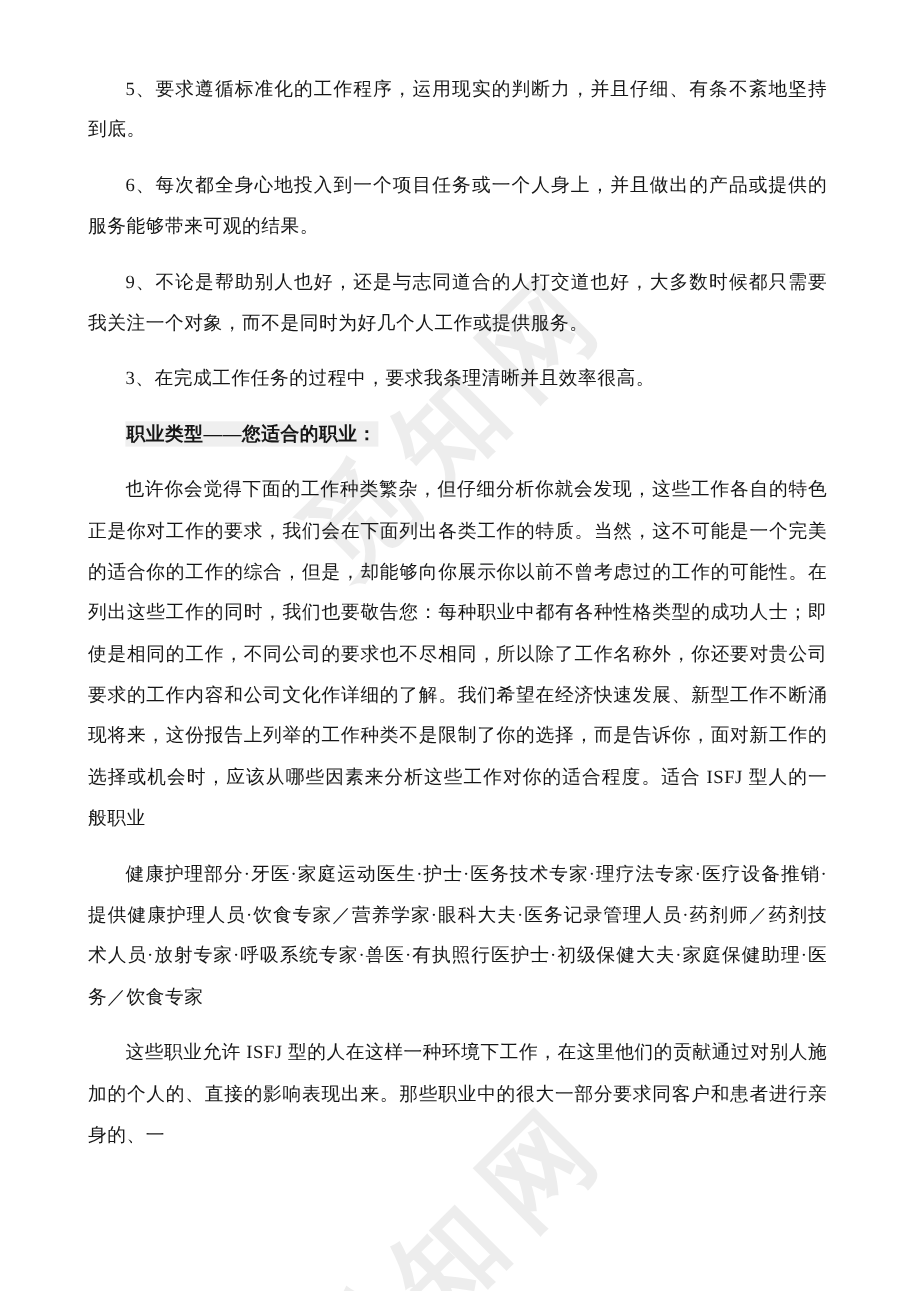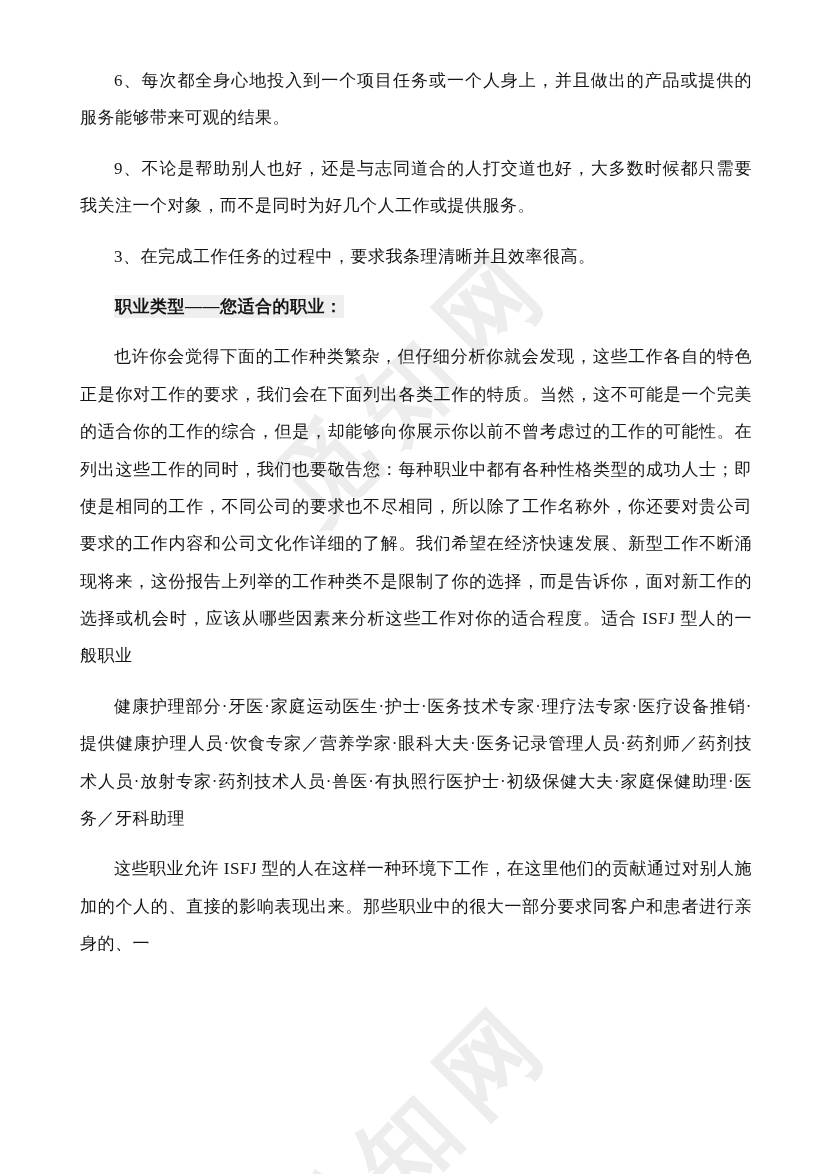--- a/index.html
+++ b/index.html
@@ -54,32 +54,33 @@
 </style>
 </head>
 <body>
 
 <div class="watermark wm-1">觅知网</div>
 
 <div class="watermark wm-2">觅知网</div>
 
 <div class="page">
 
+  <p>5、要求遵循标准化的工作程序，运用现实的判断力，并且仔细、有条不紊地坚持到底。</p>
 
   <p>6、每次都全身心地投入到一个项目任务或一个人身上，并且做出的产品或提供的服务能够带来可观的结果。</p>
 
 
   <p>9、不论是帮助别人也好，还是与志同道合的人打交道也好，大多数时候都只需要我关注一个对象，而不是同时为好几个人工作或提供服务。</p>
 
   <p>3、在完成工作任务的过程中，要求我条理清晰并且效率很高。</p>
 
 
   <p class="heading">
     <span class="hl">职业类型——您适合的职业：</span>
   </p>
 
   <p>也许你会觉得下面的工作种类繁杂，但仔细分析你就会发现，这些工作各自的特色正是你对工作的要求，我们会在下面列出各类工作的特质。当然，这不可能是一个完美的适合你的工作的综合，但是，却能够向你展示你以前不曾考虑过的工作的可能性。在列出这些工作的同时，我们也要敬告您：每种职业中都有各种性格类型的成功人士；即使是相同的工作，不同公司的要求也不尽相同，所以除了工作名称外，你还要对贵公司要求的工作内容和公司文化作详细的了解。我们希望在经济快速发展、新型工作不断涌现将来，这份报告上列举的工作种类不是限制了你的选择，而是告诉你，面对新工作的选择或机会时，应该从哪些因素来分析这些工作对你的适合程度。适合 ISFJ 型人的一般职业</p>
 
-  <p>健康护理部分·牙医·家庭运动医生·护士·医务技术专家·理疗法专家·医疗设备推销·提供健康护理人员·饮食专家／营养学家·眼科大夫·医务记录管理人员·药剂师／药剂技术人员·放射专家·药剂技术人员·兽医·有执照行医护士·初级保健大夫·家庭保健助理·医务／牙科助理</p>
+  <p>健康护理部分·牙医·家庭运动医生·护士·医务技术专家·理疗法专家·医疗设备推销·提供健康护理人员·饮食专家／营养学家·眼科大夫·医务记录管理人员·药剂师／药剂技术人员·放射专家·呼吸系统专家·兽医·有执照行医护士·初级保健大夫·家庭保健助理·医务／饮食专家</p>
 
   <p>这些职业允许 ISFJ 型的人在这样一种环境下工作，在这里他们的贡献通过对别人施加的个人的、直接的影响表现出来。那些职业中的很大一部分要求同客户和患者进行亲身的、一</p>
 
 </div>
 
 </body></html>

